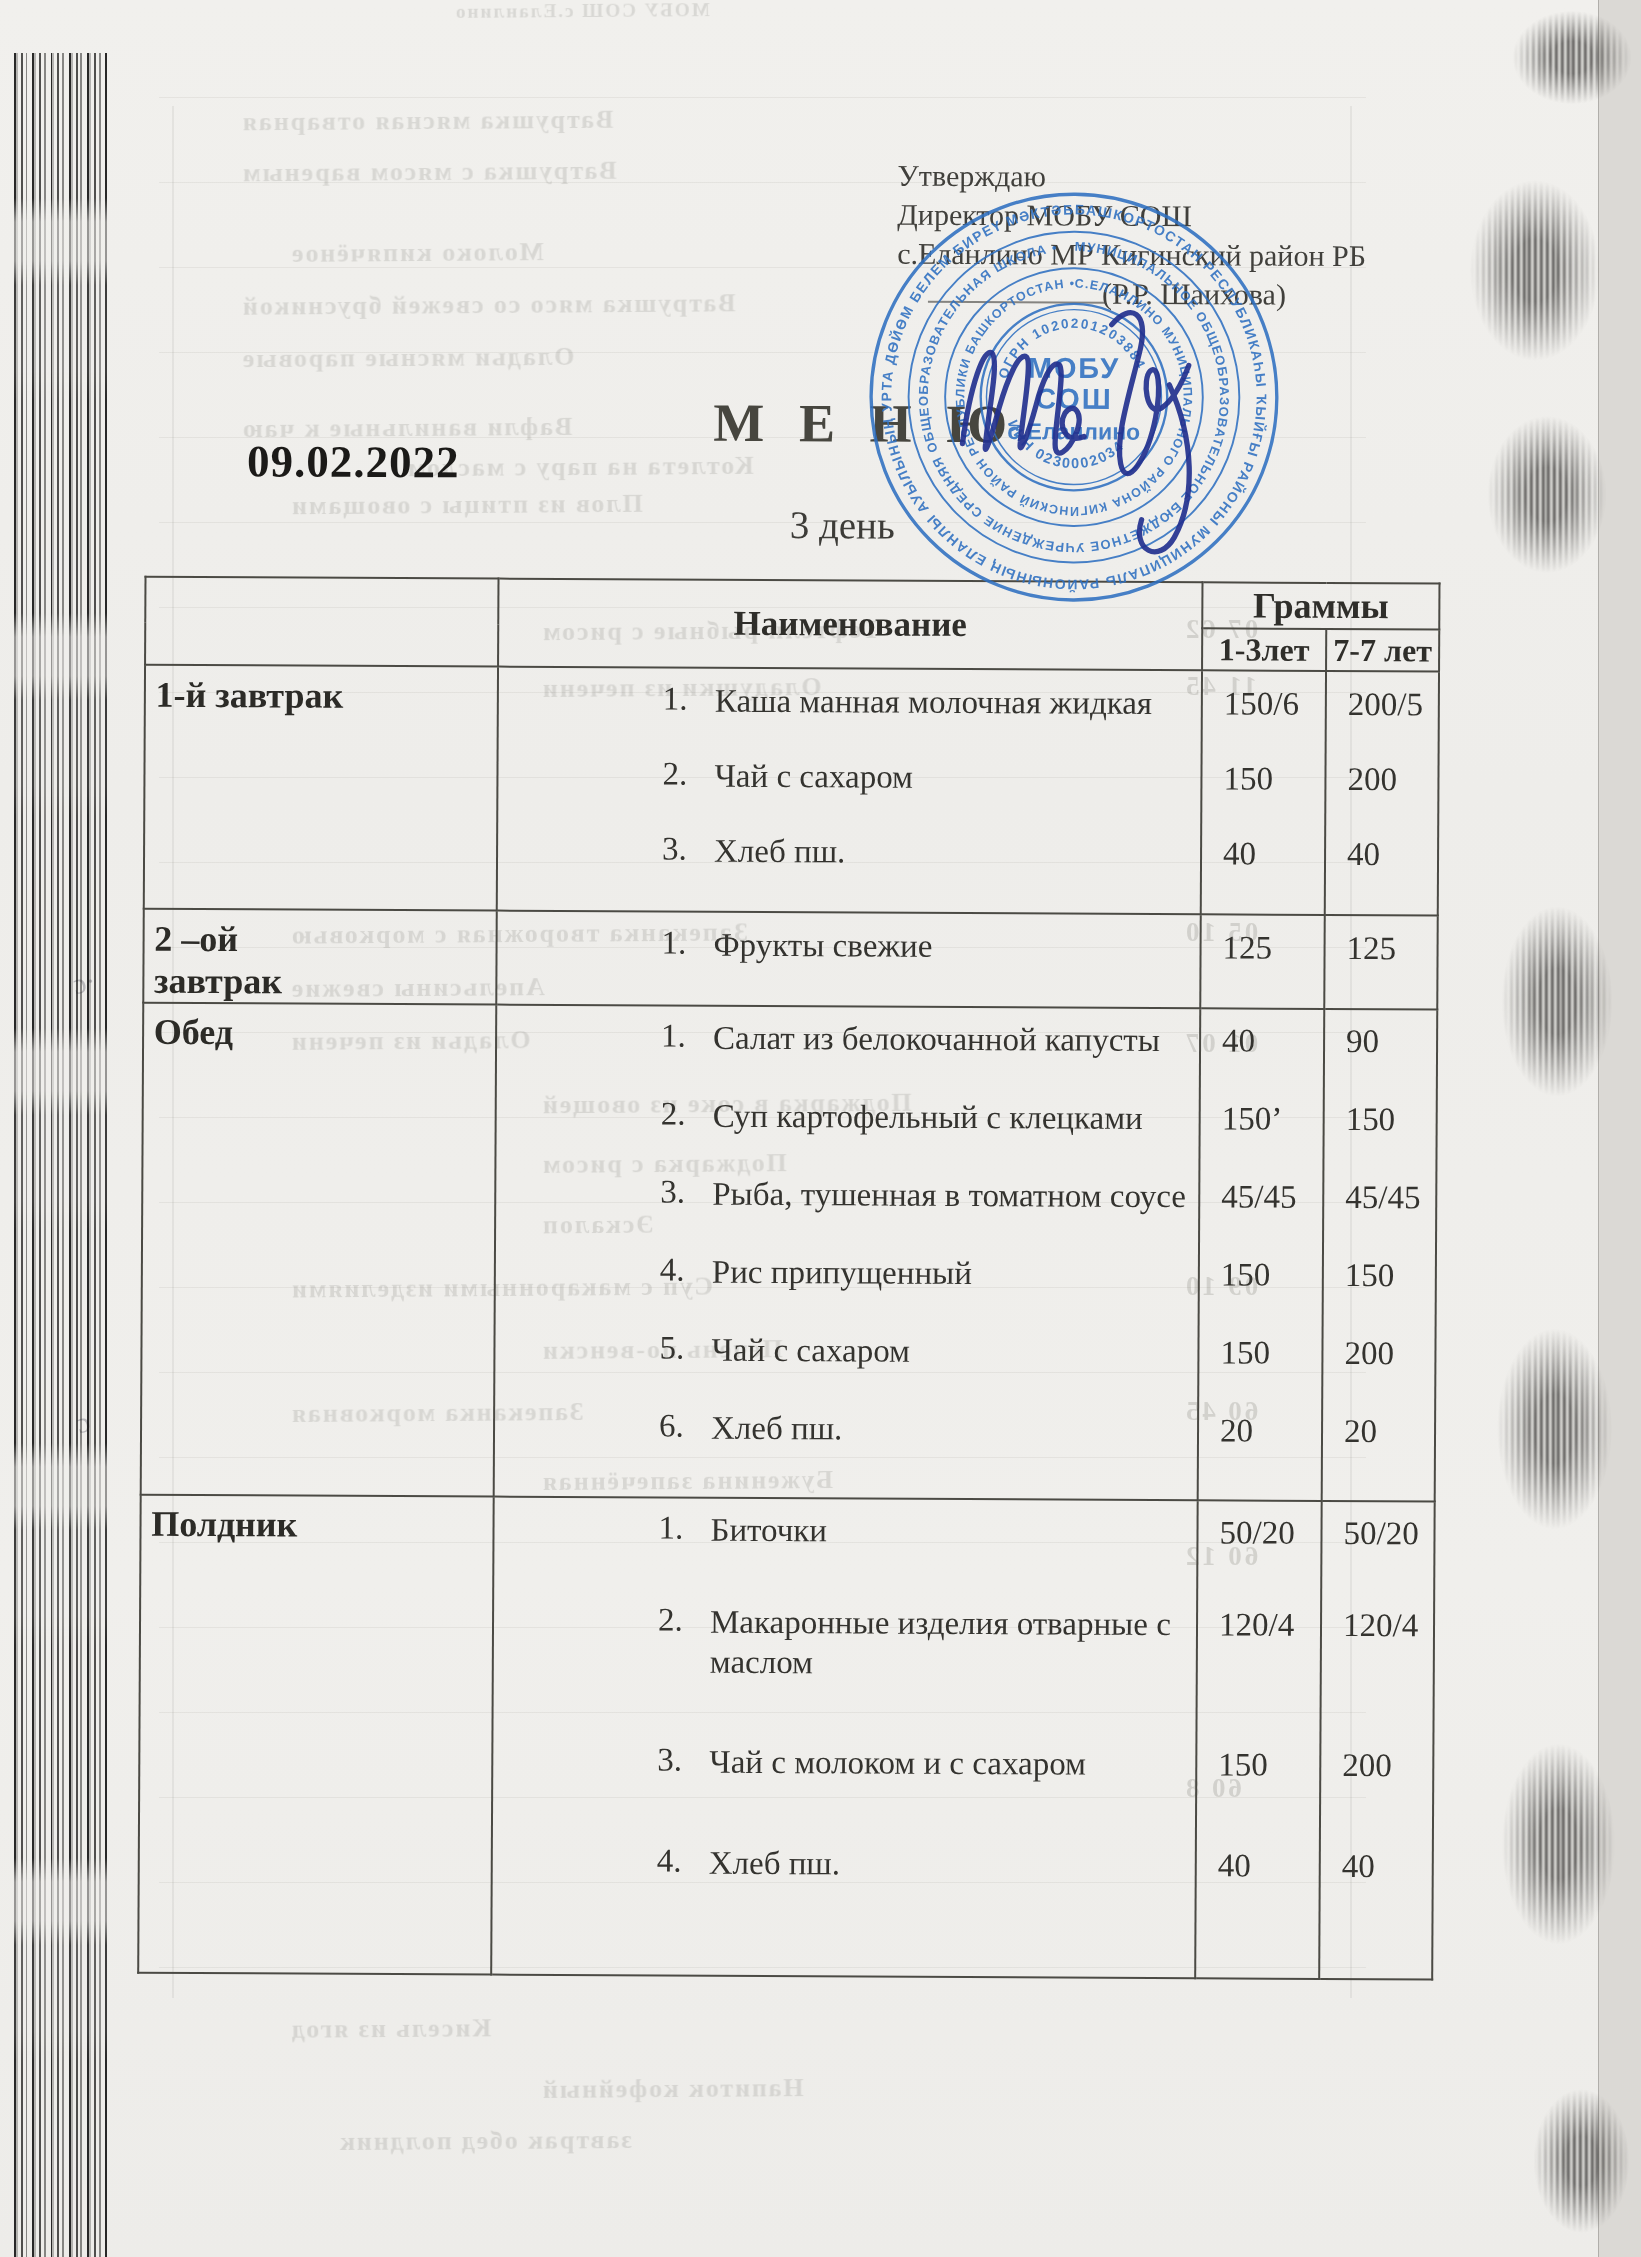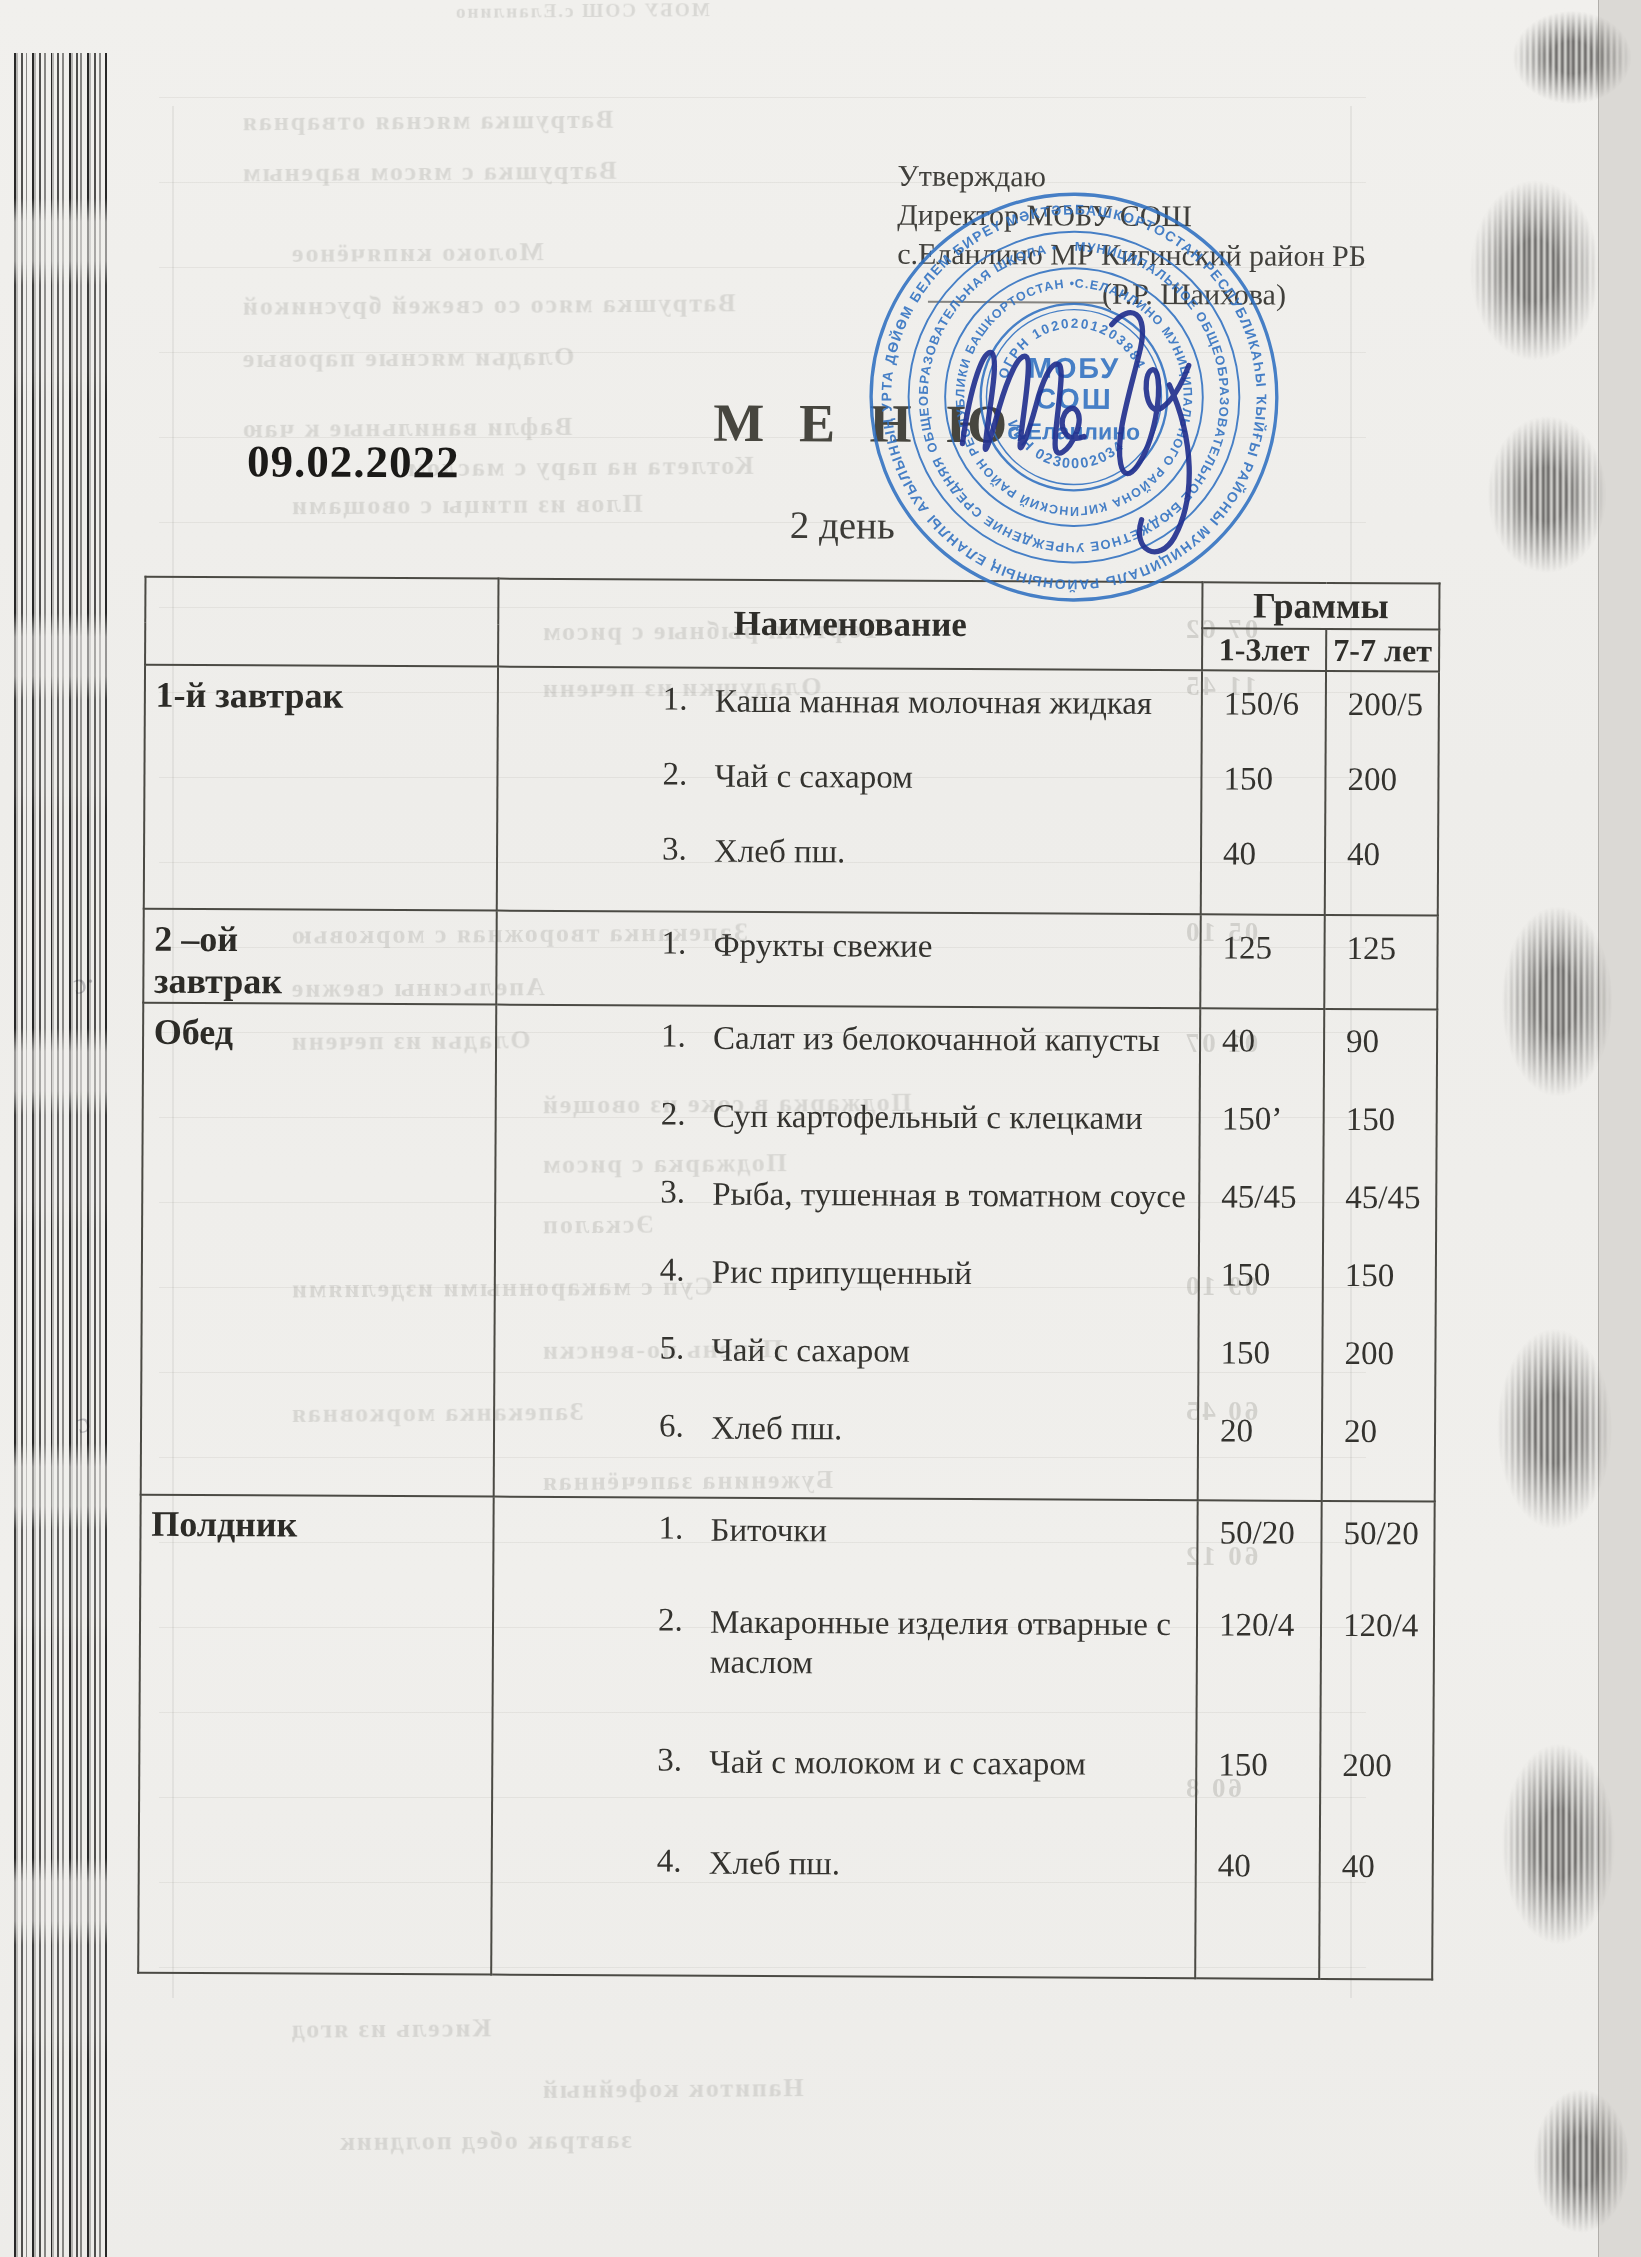--- a/index.html
+++ b/index.html
@@ -125,21 +125,21 @@
     <div class="approval">
       <div class="ln">Утверждаю</div>
       <div class="ln">Директор МОБУ СОШ</div>
       <div class="ln">с.Еланлино МР Кигинский район РБ</div>
       <div class="ln ln4">(Р.Р. Шаихова)</div>
     </div>
     <div class="sig-line"></div>
 
     <div class="doc-title">М Е Н Ю</div>
     <div class="doc-date">09.02.2022</div>
-    <div class="doc-day">2 день</div>
+    <div class="doc-day">3 день</div>
 
     <table class="menu">
       <colgroup>
           <col style="width:353px">
           <col style="width:704px">
           <col style="width:124px">
           <col style="width:113px">
         </colgroup>
       <tbody>
           <tr style="height:46px">

